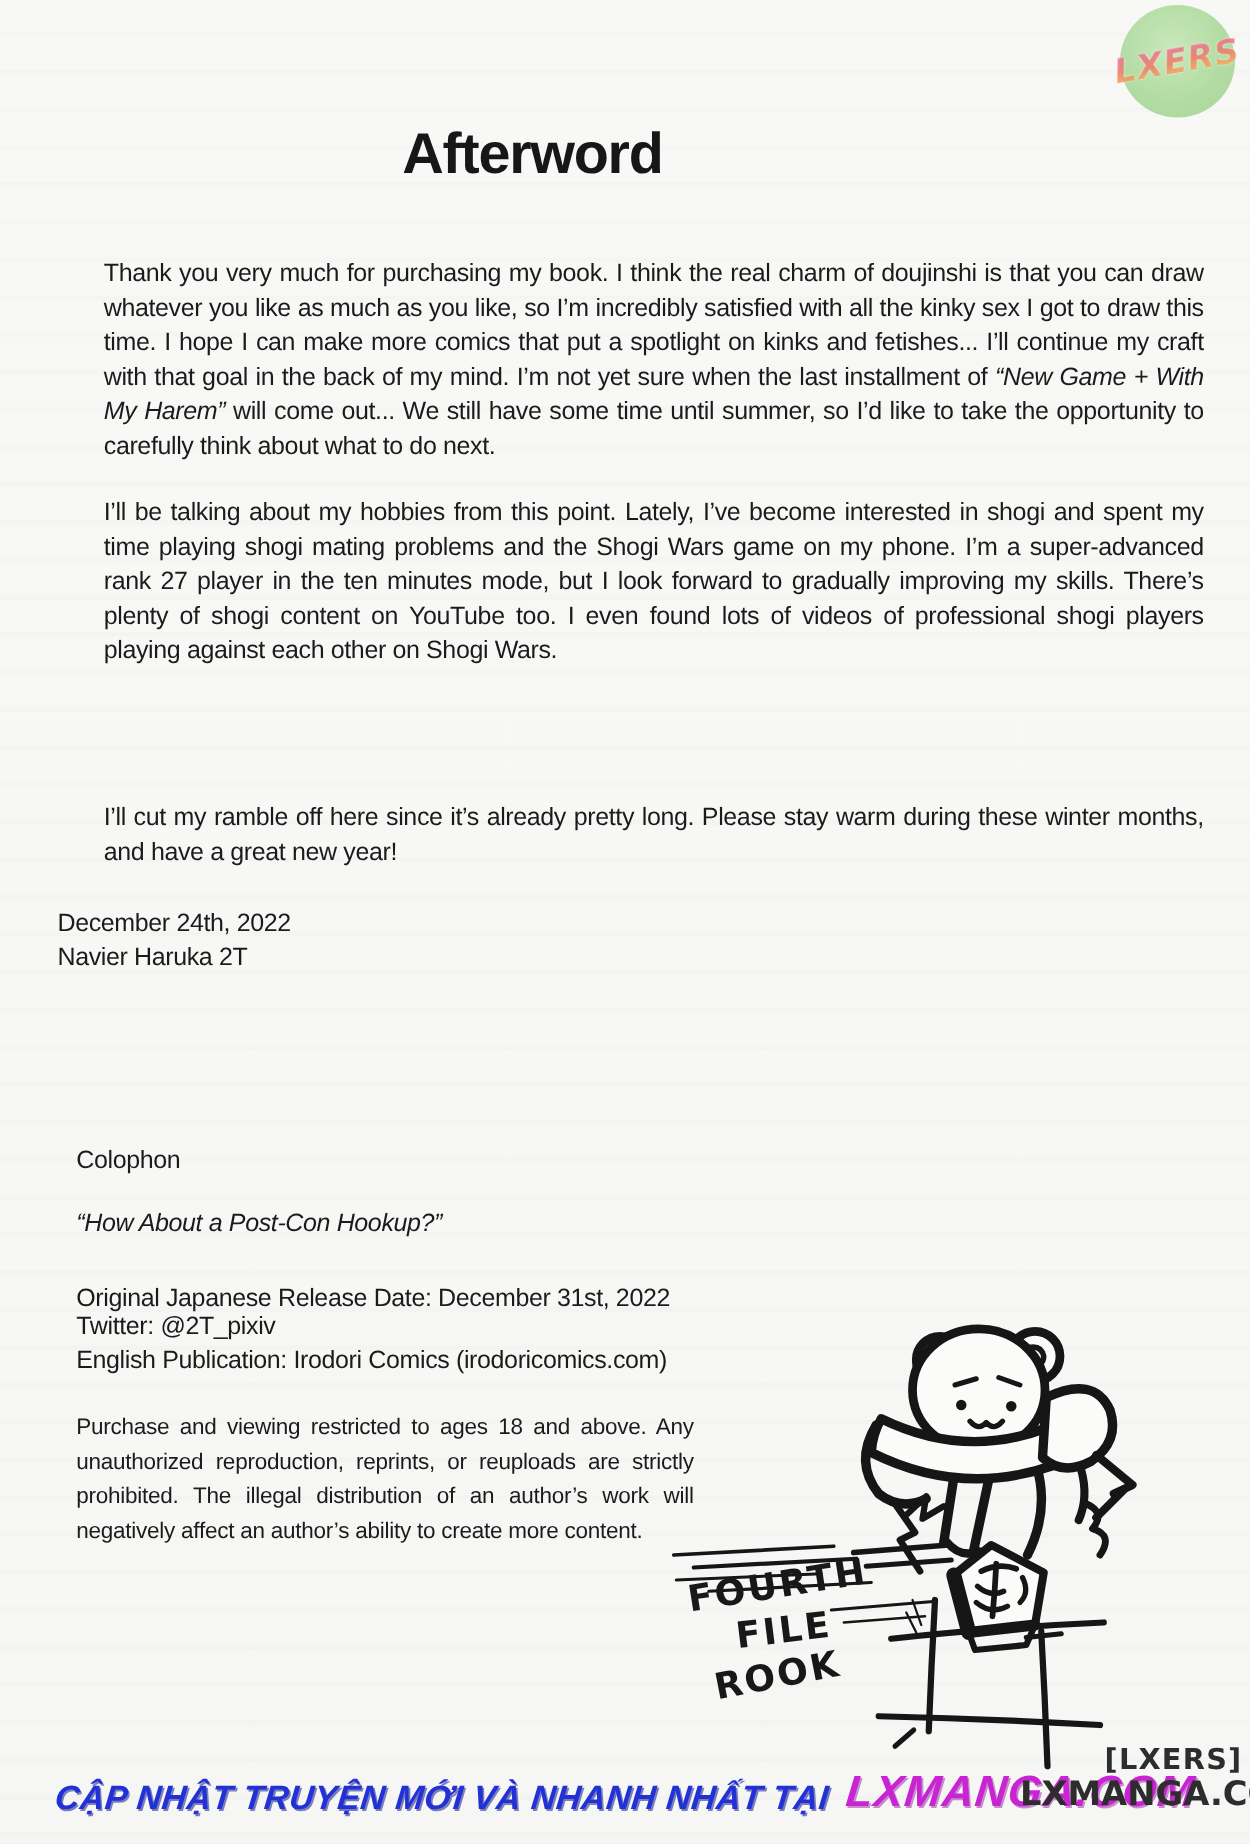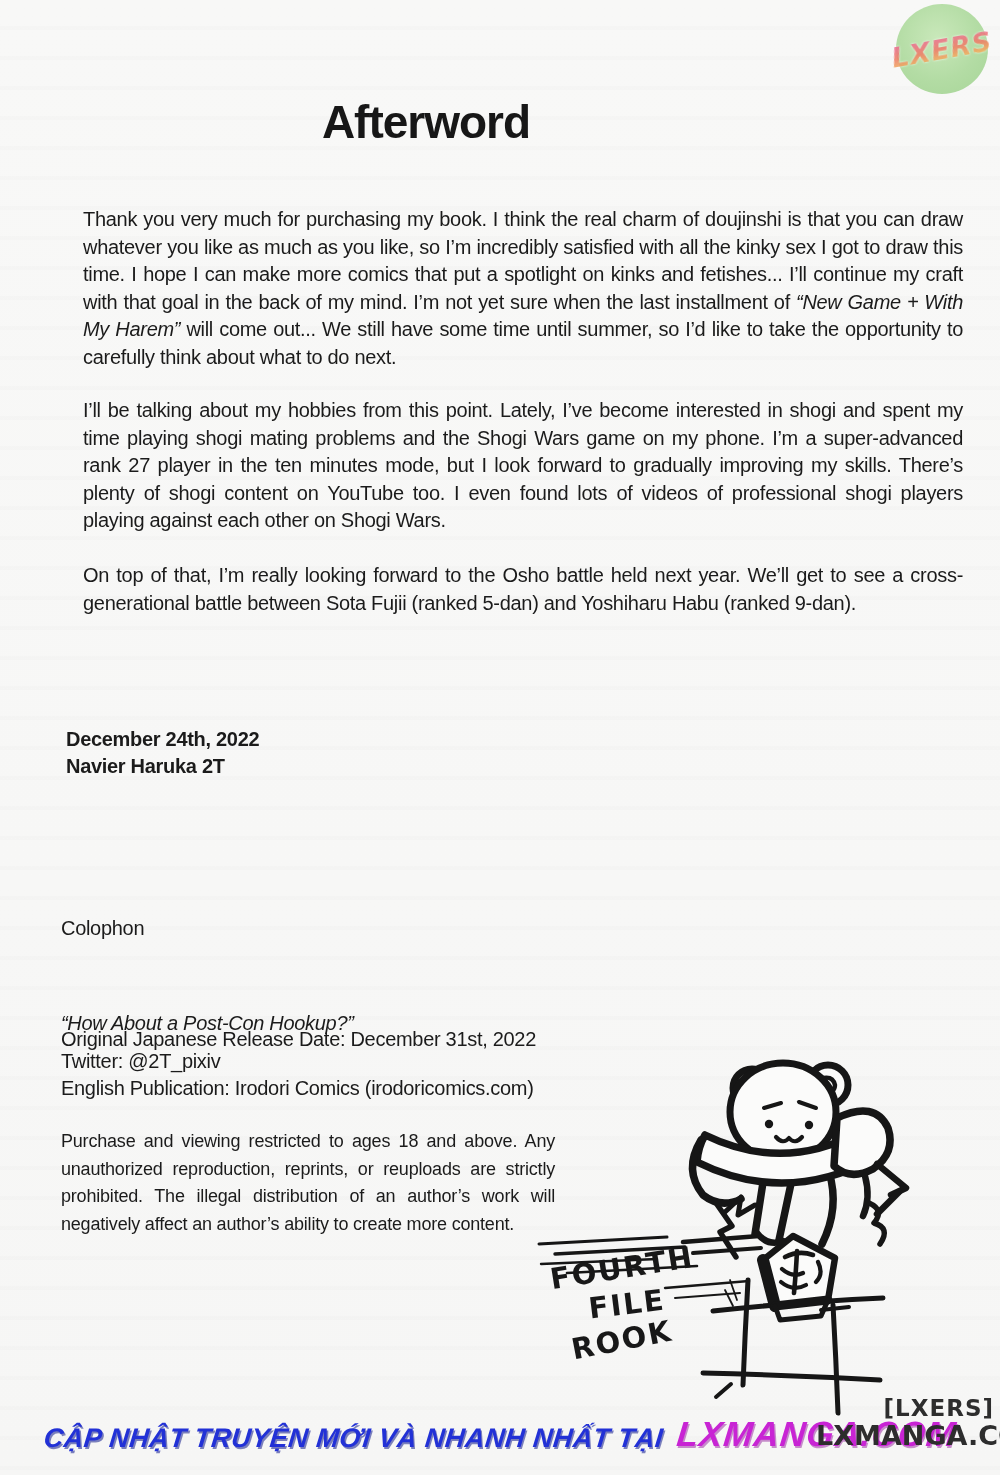--- a/index.html
+++ b/index.html
@@ -50,27 +50,27 @@
     position:absolute;left:67px;width:880px;
     font-size:20px;line-height:27.5px;letter-spacing:-0.3px;
     text-align:justify;
     margin-left:16px;
   }
   .p1{top:206px;}
   .p2{top:397px;}
   .p3{top:562px;}
   .p4:not(i){top:641px;}
   .p4{top:641px;}
-  .sig{position:absolute;left:66px;font-size:20px;line-height:27px;letter-spacing:-0.3px;font-weight:bold;}
+  .sig{position:absolute;left:46px;font-size:20px;line-height:27px;letter-spacing:-0.3px;}
   .sig-date{top:726px;}
   .sig-author{top:753px;}
 
   .colophon-heading{position:absolute;left:61px;top:917px;font-size:20px;letter-spacing:-0.3px;}
   .colophon-line{position:absolute;left:61px;font-size:20px;line-height:27px;letter-spacing:-0.3px;}
-  .c1{top:966px;font-style:italic;margin-top:44px;}
+  .c1{top:966px;font-style:italic;}
   .c2{top:1026px;}
   .c3{top:1021px;}
   .c4{top:1048px;}
   .c5{top:1075px;}
   .restriction{
     position:absolute;left:61px;top:1128px;width:494px;
     font-size:18px;line-height:27.6px;letter-spacing:-0.2px;
     text-align:justify;
   }
 
@@ -120,21 +120,21 @@
 
   <div class="logo">
     <span class="logo-text">LXERS</span>
   </div>
 
   <div class="title">Afterword</div>
 
   <div class="para p1"><span>Thank you very much for purchasing my book. I think the real charm of doujinshi is that you can draw whatever you like as much as you like, so I’m incredibly satisfied with all the kinky sex I got to draw this time. I hope I can make more comics that put a spotlight on kinks and fetishes... I’ll continue my craft with that goal in the back of my mind. I’m not yet sure when the last installment of </span><em>“New Game + With My Harem”</em><span> will come out... We still have some time until summer, so I’d like to take the opportunity to carefully think about what to do next.</span></div>
 
   <div class="para p2">I’ll be talking about my hobbies from this point. Lately, I’ve become interested in shogi and spent my time playing shogi mating problems and the Shogi Wars game on my phone. I’m a super-advanced rank 27 player in the ten minutes mode, but I look forward to gradually improving my skills. There’s plenty of shogi content on YouTube too. I even found lots of videos of professional shogi players playing against each other on Shogi Wars.</div>
-  <div class="para p3">On top of that, I’m really looking forward to the Osho battle held next year. We’ll get to see a cross-generational battle between Sota Fujii (ranked 5-dan) and Yoshiharu Habu (ranked 9-dan).</div>
+  <div class="para p4">I’ll cut my ramble off here since it’s already pretty long. Please stay warm during these winter months, and have a great new year!</div>
 
   <div class="sig sig-date">December 24th, 2022</div>
   <div class="sig sig-author">Navier Haruka 2T</div>
 
   <div class="colophon-heading">Colophon</div>
   <div class="colophon-line c1">“How About a Post-Con Hookup?”</div>
   <div class="colophon-line c2">Original Japanese Release Date: December 31st, 2022</div>
   <div class="colophon-line c4">Twitter: @2T_pixiv</div>
   <div class="colophon-line c5">English Publication: Irodori Comics (irodoricomics.com)</div>
   <div class="restriction">Purchase and viewing restricted to ages 18 and above. Any unauthorized reproduction, reprints, or reuploads are strictly prohibited. The illegal distribution of an author’s work will negatively affect an author’s ability to create more content.</div>

